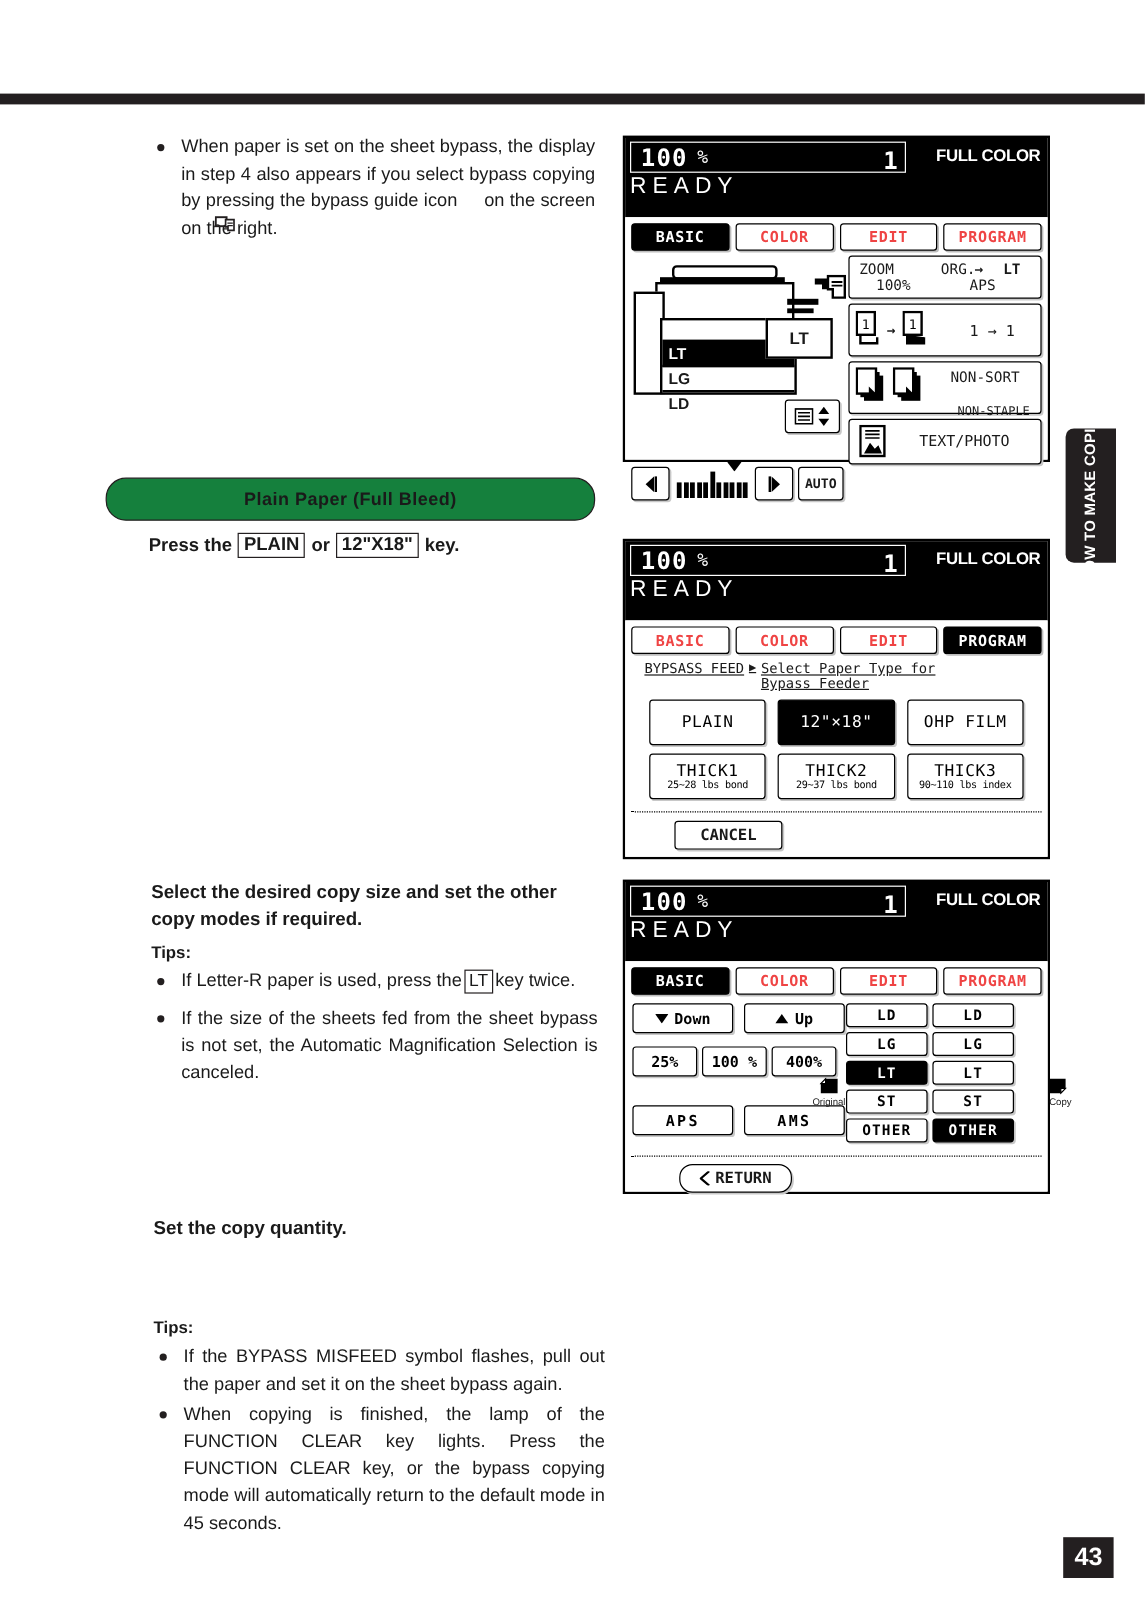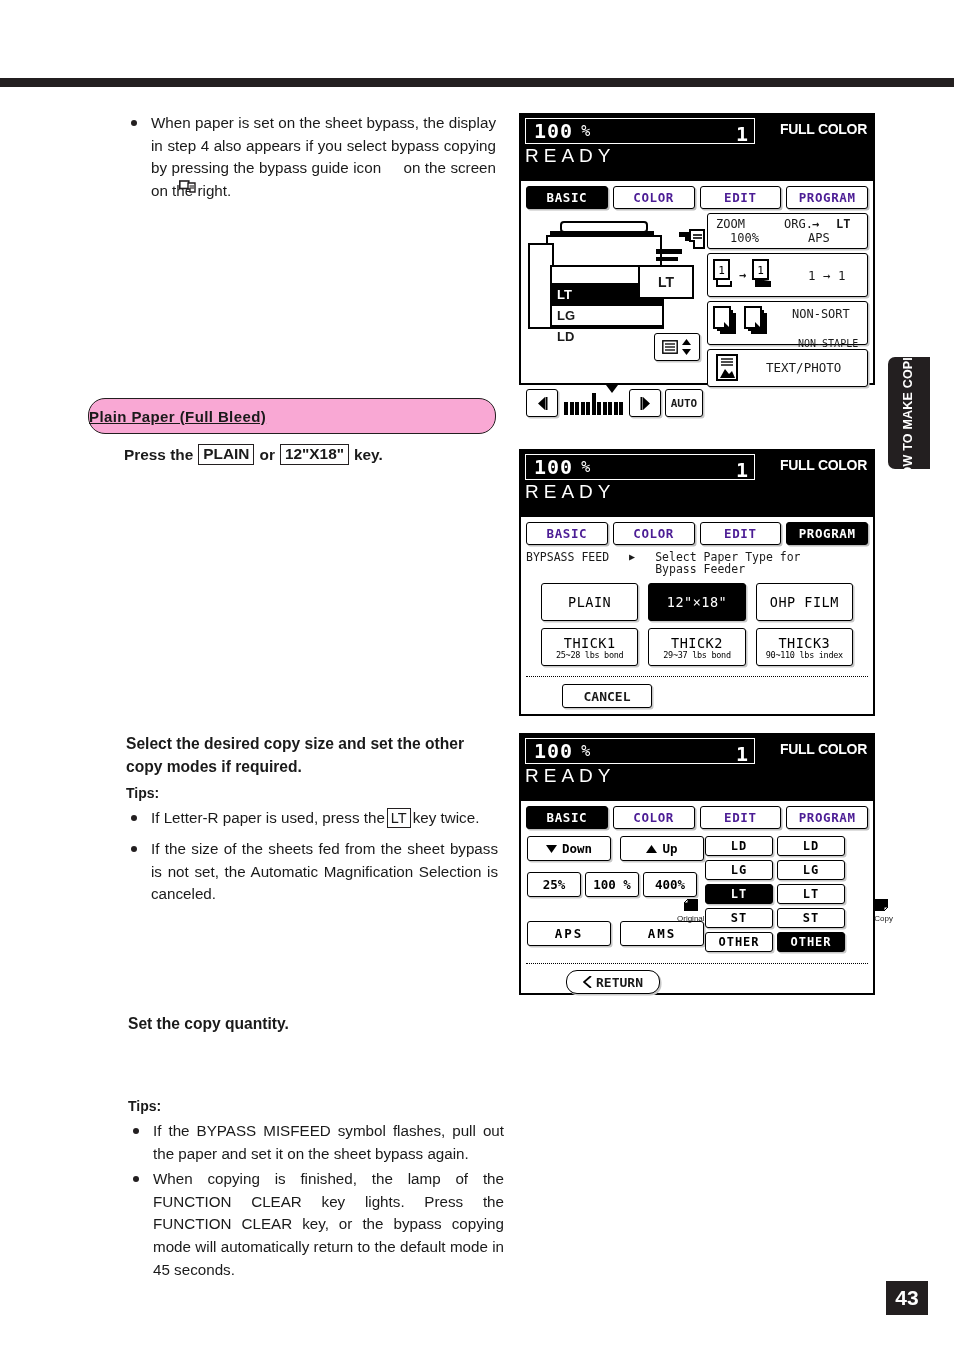--- a/index.html
+++ b/index.html
@@ -33,23 +33,23 @@
     background:#231f20;
   }
   .body-txt{font-size:15.2px;line-height:22.6px;text-align:justify;text-justify:inter-word;}
   .body-txt.nojust{text-align:left;}
   .head-bold{font-size:15.6px;line-height:22.8px;font-weight:bold;}
   .tips-label{font-size:14px;font-weight:bold;margin:6px 0 6px 0;}
 
   #note1{position:absolute;left:126px;top:112px;width:370px;}
   #pill{
     position:absolute;left:88px;top:398px;width:406px;height:34px;
-    border:1.6px solid #231f20;border-radius:17px;background:#f9a8d4;
-    display:flex;align-items:center;
-    font-size:15px;font-weight:bold;letter-spacing:.4px;text-decoration:underline;
+    border:1.6px solid #231f20;border-radius:17px;background:#15803d;
+    display:flex;align-items:center;justify-content:center;
+    font-size:15px;font-weight:bold;letter-spacing:.4px;
   }
   #press-plain{
     position:absolute;left:124px;top:444px;width:380px;
     font-size:15.4px;font-weight:bold;display:flex;align-items:center;gap:5px;
   }
   .keybox{
     border:1.5px solid #231f20;padding:0px 4px 1px 4px;font-weight:bold;display:inline-block;
     line-height:18px;
   }
   .keybox.small{border-width:1.3px;padding:0 3px;font-weight:normal;font-size:14.5px;}
@@ -83,21 +83,21 @@
     position:absolute;left:4px;top:30px;font-size:19px;letter-spacing:5px;
     font-family:Liberation Sans, sans-serif;font-weight:300;
   }
   .lcd-body{position:relative;height:calc(100% - 66px);background:#fff;padding:0;}
 
   
   .tabrow{display:flex;gap:5px;padding:5px 5px 0 5px;}
   .tab{
     flex:1;border:1.6px solid #000;border-radius:3px;text-align:center;
     font-size:12.5px;font-weight:bold;letter-spacing:.6px;padding:3px 0 3px 0;
-    background:#fff;color:#4c1d95;box-shadow:1.5px 1.5px 0 #bdbdbd;
+    background:#fff;color:#ef4444;box-shadow:1.5px 1.5px 0 #bdbdbd;
   }
   .tab.sel{background:#000;color:#fff;}
 
   
   .btn{
     border:1.6px solid #000;border-radius:3px;background:#fff;color:#000;
     display:flex;flex-direction:column;align-items:center;justify-content:center;
     font-size:12px;text-align:center;box-shadow:1.5px 1.5px 0 #c8c8c8;
   }
   .btn.sel{background:#000;color:#fff;}
@@ -136,21 +136,21 @@
   .densitybar i{width:4px;height:13px;background:#000;display:block;}
   .densitybar i.tall{height:22px;}
   .autobtn{width:36px;height:26px;border:1.6px solid #000;border-radius:3px;background:#fff;
     display:flex;align-items:center;justify-content:center;font-size:11px;font-weight:bold;
     box-shadow:1.5px 1.5px 0 #c8c8c8;}
   .stackbtn{position:absolute;right:2px;bottom:4px;width:44px;height:26px;border:1.6px solid #000;
     border-radius:3px;background:#fff;display:flex;align-items:center;justify-content:center;gap:3px;
     box-shadow:1.5px 1.5px 0 #c8c8c8;}
 
   
-  .s2head{font-size:11.5px;padding:6px 4px 2px 5px;line-height:12px;display:flex;gap:20px;}
+  .s2head{font-size:11.5px;padding:6px 4px 2px 16px;line-height:12px;display:flex;gap:4px;text-decoration:underline;}
   .s2grid{display:grid;grid-template-columns:repeat(3,1fr);gap:7px 10px;padding:6px 20px 0 20px;}
   .s2grid .btn{height:36px;}
   .s2grid .btn .main{font-size:13.5px;letter-spacing:.5px;}
   .s2grid .btn .sub{font-size:8.5px;letter-spacing:-0.3px;margin-top:-1px;}
   .s2foot{border-top:1.5px dotted #000;margin:10px 5px 16px 5px;padding-top:7px;}
   .cancelbtn{margin-left:36px;width:88px;height:22px;border:1.6px solid #000;border-radius:3px;
     display:flex;align-items:center;justify-content:center;font-size:13px;font-weight:bold;
     box-shadow:1.5px 1.5px 0 #c8c8c8;background:#fff;}
 
   

